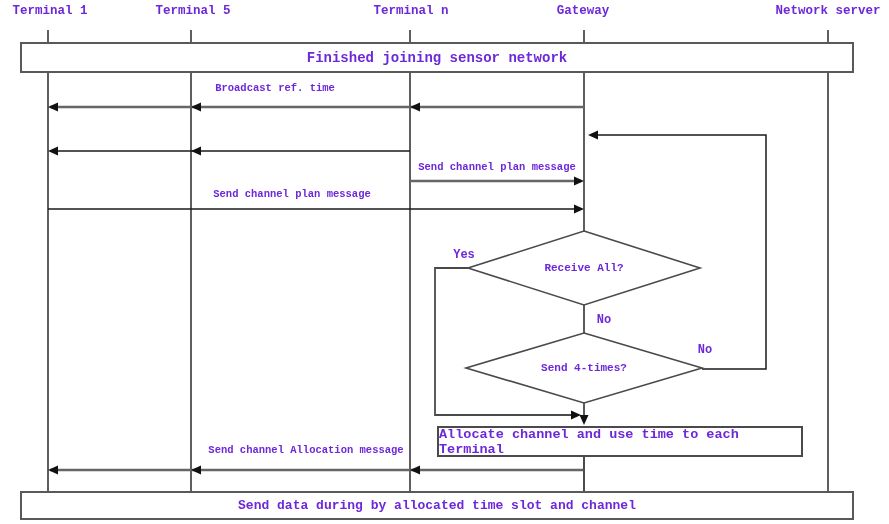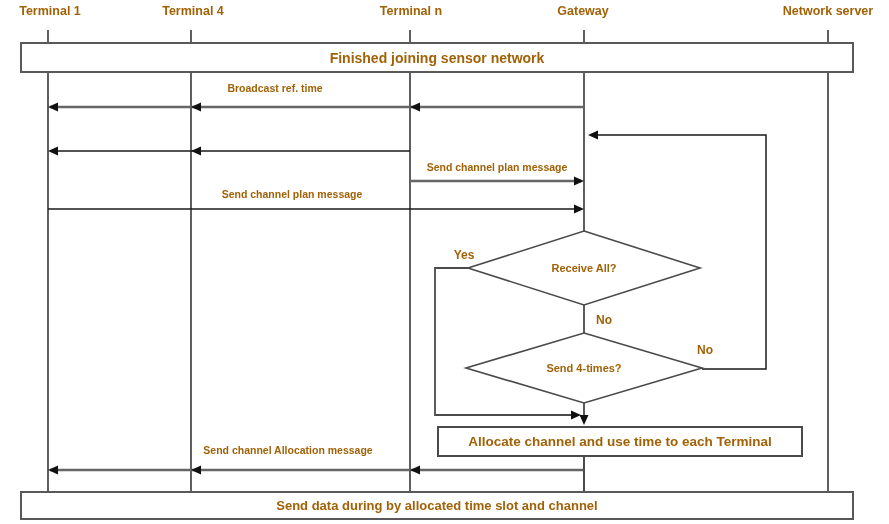--- a/index.html
+++ b/index.html
@@ -1,18 +1,18 @@
 <!DOCTYPE html>
 <html><head>
 <meta charset="utf-8">
 <style>
   html,body{margin:0;padding:0;background:#fff;}
   #stage{
     position:relative;width:889px;height:524px;background:#ffffff;
-    font-family:Liberation Sans, sans-serif;color:#a16207;overflow:hidden;
+    font-family:Liberation Mono, monospace;color:#6d28d9;overflow:hidden;
   }
   svg.layer{position:absolute;left:0;top:0;width:889px;height:524px;}
   .lbl{position:absolute;white-space:nowrap;font-weight:700;transform:translateX(-50%);}
   .participant{font-size:12.5px;top:4px;}
   .msg{font-size:10.5px;}
   .branch{font-size:12px;}
   .diamond-text{font-size:11px;transform:translate(-50%,-50%);}
   .boxbar{
     position:absolute;background:#ffffff;border:2px solid #595959;
     display:flex;align-items:center;justify-content:center;
@@ -84,33 +84,33 @@
 
       <polygon points="584,425 579.5,415 588.5,415"></polygon>
 
       <polygon points="48,470 58,465.5 58,474.5"></polygon>
       <polygon points="191,470 201,465.5 201,474.5"></polygon>
       <polygon points="410,470 420,465.5 420,474.5"></polygon>
     </g>
   </svg>
 
   <div class="lbl participant" style="left:50px;">Terminal 1</div>
-  <div class="lbl participant" style="left:193px;">Terminal 4</div>
+  <div class="lbl participant" style="left:193px;">Terminal 5</div>
   <div class="lbl participant" style="left:411px;">Terminal n</div>
   <div class="lbl participant" style="left:583px;">Gateway</div>
   <div class="lbl participant" style="left:828px;">Network server</div>
 
   <div id="banner-top" class="boxbar">Finished joining sensor network</div>
   <div id="process-box" class="boxbar">Allocate channel and use time to each Terminal</div>
   <div id="banner-bottom" class="boxbar">Send data during by allocated time slot and channel</div>
 
   <div class="lbl msg" style="left:275px;top:82px;">Broadcast ref. time</div>
   <div class="lbl msg" style="left:497px;top:161px;">Send channel plan message</div>
   <div class="lbl msg" style="left:292px;top:188px;">Send channel plan message</div>
-  <div class="lbl msg" style="left:288px;top:444px;text-align:center;">Send channel Allocation message</div>
+  <div class="lbl msg" style="left:306px;top:444px;text-align:center;">Send channel Allocation message</div>
 
   <div class="lbl diamond-text" style="left:584px;top:268px;">Receive All?</div>
   <div class="lbl diamond-text" style="left:584px;top:368px;">Send 4-times?</div>
 
   <div class="lbl branch" style="left:464px;top:248px;">Yes</div>
   <div class="lbl branch" style="left:604px;top:313px;">No</div>
   <div class="lbl branch" style="left:705px;top:343px;">No</div>
 
 </div>
 

